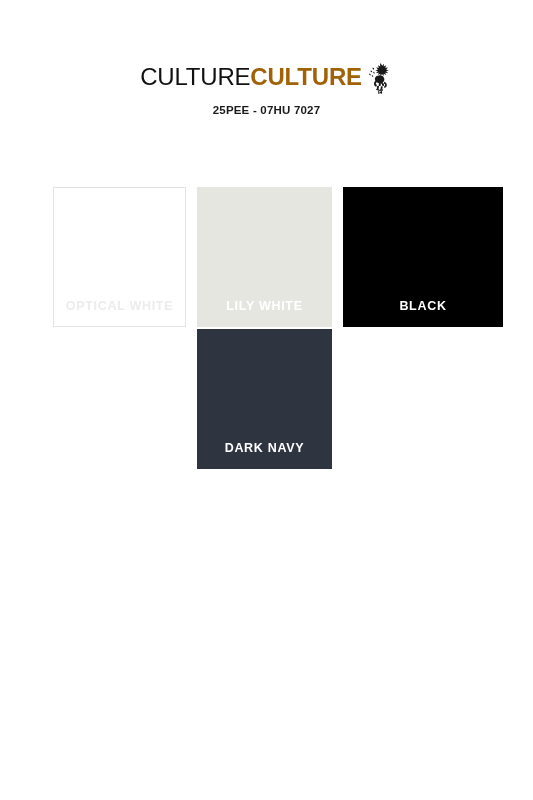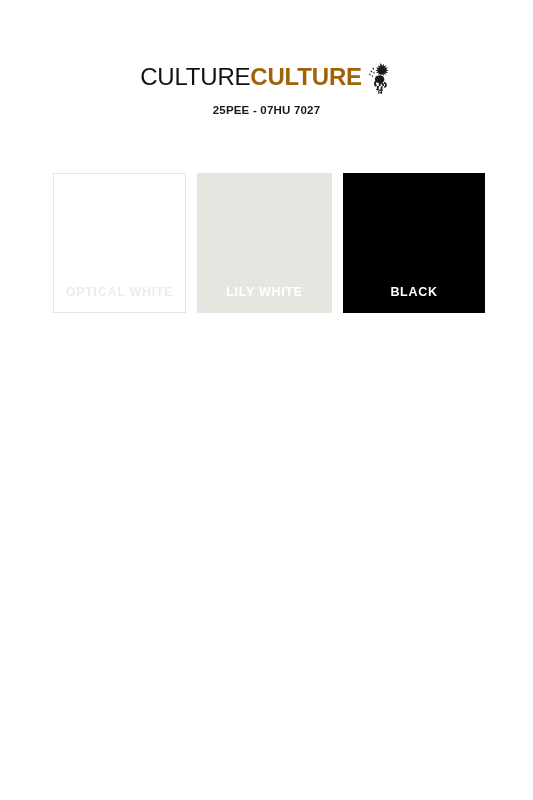--- a/index.html
+++ b/index.html
@@ -70,20 +70,21 @@
     top: 0;
     width: 533px;
     height: 800px;
   }
   .swatch {
     position: absolute;
     box-sizing: border-box;
     display: flex;
     align-items: flex-end;
     justify-content: center;
+    margin-top: 14px;
   }
   .swatch-label {
     width: 100%;
     text-align: center;
     font-size: 12.5px;
     font-weight: 700;
     letter-spacing: 0.7px;
     padding-bottom: 14px;
     line-height: 1;
   }
@@ -126,16 +127,19 @@
 
 <div id="style-code">25PEE - 07HU 7027</div>
 
 <div id="swatch-grid">
     <div class="swatch" style="left: 53px; top: 173px; width: 133px; height: 140px; background: rgb(255, 255, 255); border: 1px solid rgb(227, 227, 227);">
       <div class="swatch-label" style="color: rgb(236, 236, 237);">OPTICAL WHITE</div>
     </div>
     <div class="swatch" style="left: 197px; top: 173px; width: 135px; height: 140px; background: rgb(230, 230, 224); border: 1px solid transparent;">
       <div class="swatch-label" style="color: rgb(255, 255, 255);">LILY WHITE</div>
     </div>
-    <div class="swatch" style="left: 343px; top: 173px; width: 142px; height: 140px; background: rgb(0, 0, 0); border: 1px solid transparent;">
+    <div class="swatch" style="left: 343px; top: 173px; width: 160px; height: 140px; background: rgb(0, 0, 0); border: 1px solid transparent;">
       <div class="swatch-label" style="color: rgb(255, 255, 255);">BLACK</div>
+    </div>
+    <div class="swatch" style="left: 197px; top: 315px; width: 135px; height: 140px; background: rgb(46, 52, 64); border: 1px solid transparent;">
+      <div class="swatch-label" style="color: rgb(255, 255, 255);">DARK NAVY</div>
     </div>
   </div>
 
 </body></html>

